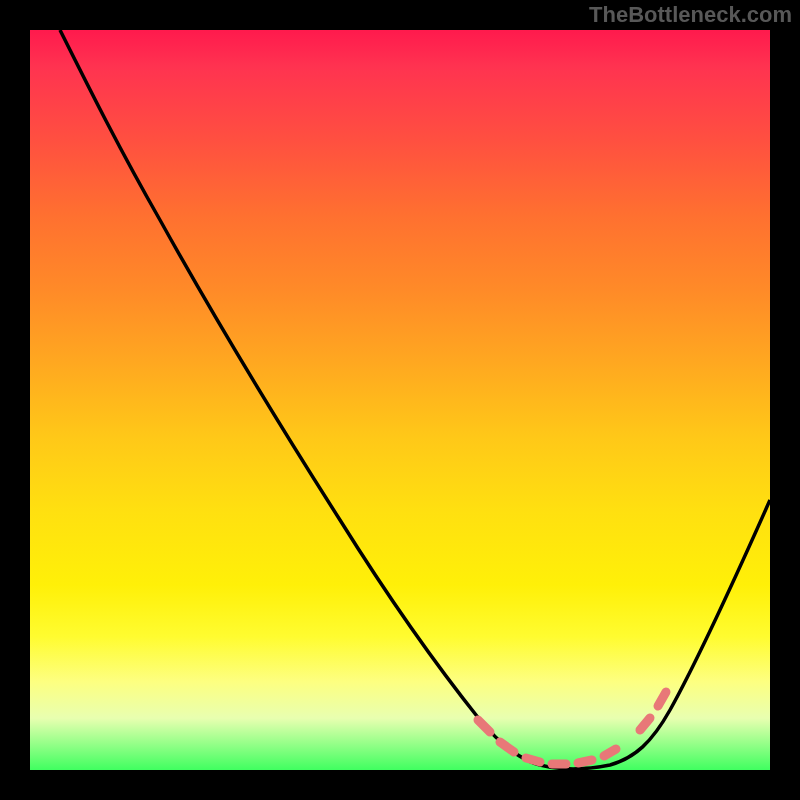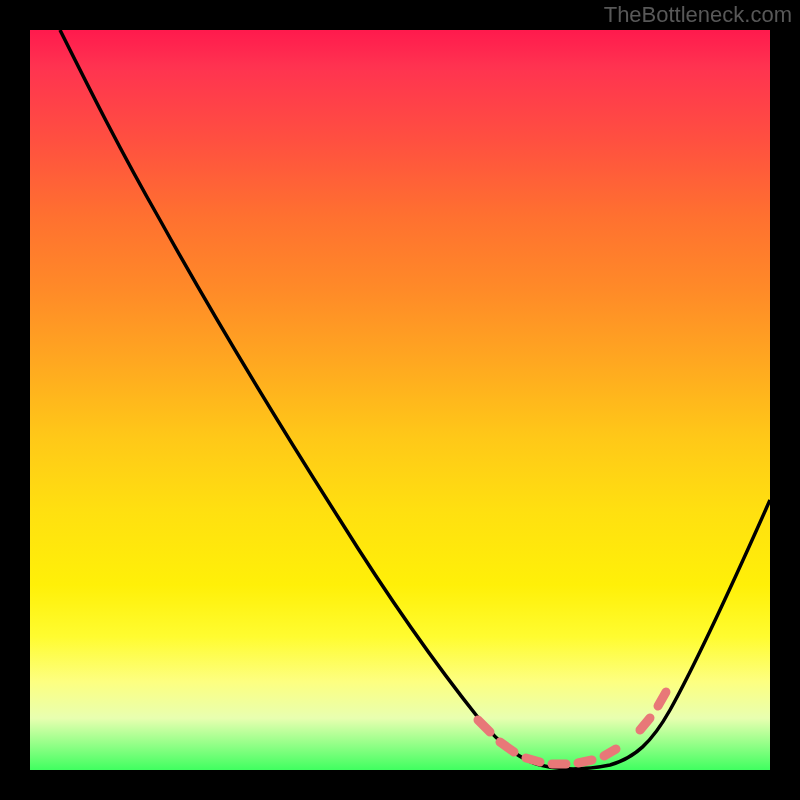--- a/index.html
+++ b/index.html
@@ -10,21 +10,21 @@
     background: #000;
     position: relative;
     font-family: Arial, sans-serif;
   }
   .watermark {
     position: absolute;
     top: 2px;
     right: 8px;
     color: #585858;
     font-size: 22px;
-    font-weight: normal;
+    font-weight: bold;
     z-index: 10;
     text-align: center;
   }
   .plot-area {
     position: absolute;
     left: 30px;
     top: 30px;
     width: 740px;
     height: 740px;
     background: linear-gradient(to bottom,

